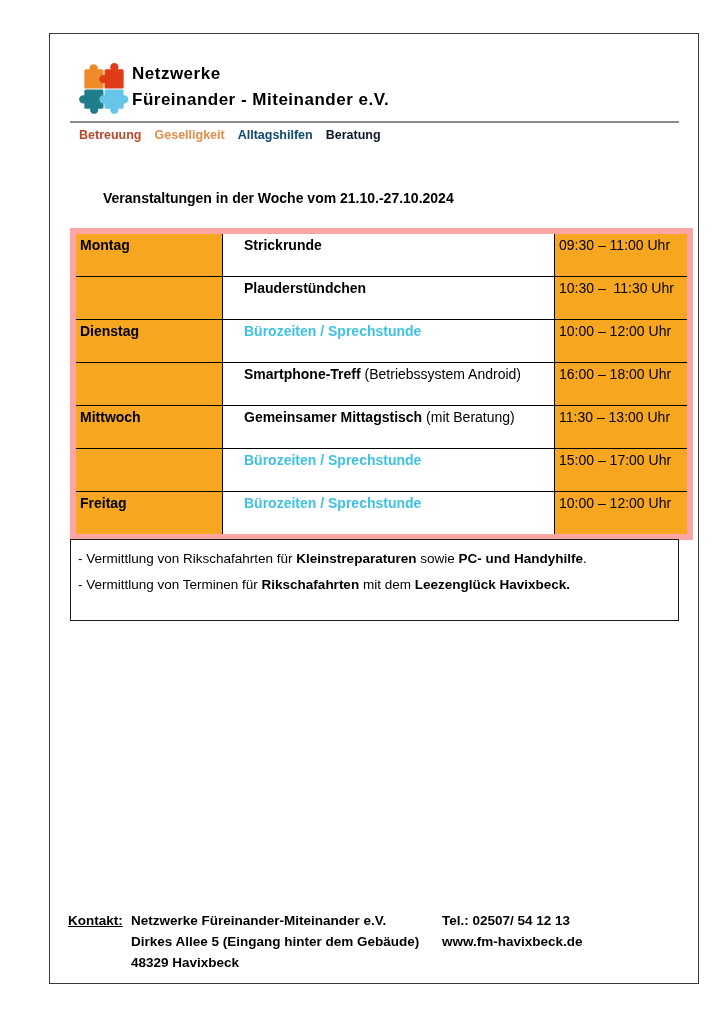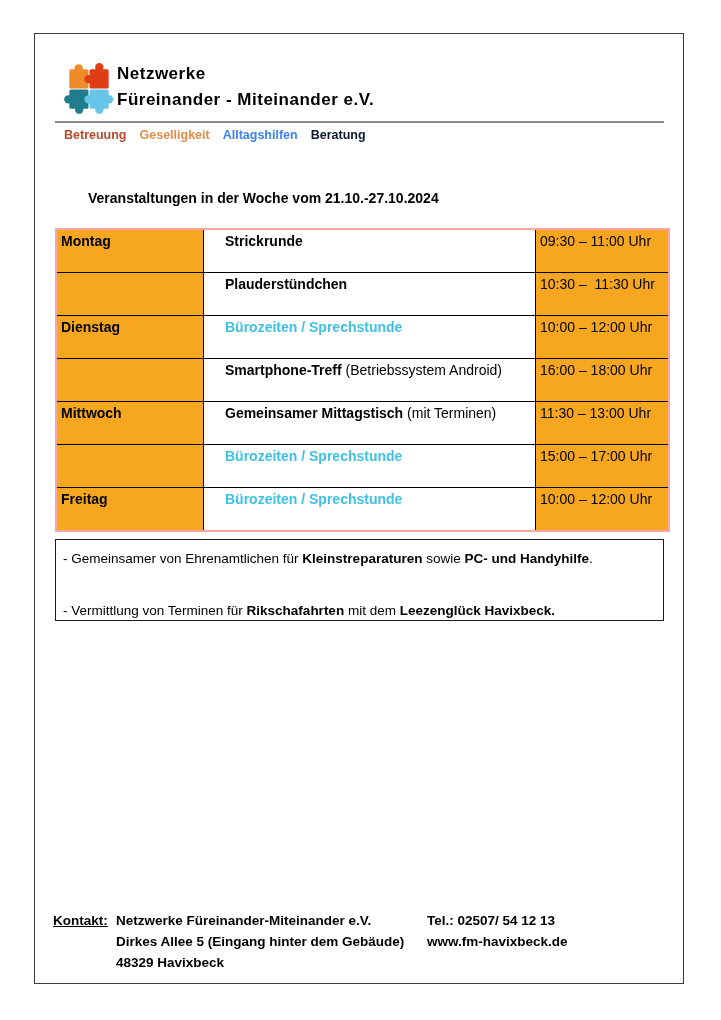--- a/index.html
+++ b/index.html
@@ -1,41 +1,41 @@
 <!DOCTYPE html>
 <html style="--orange: #f7a71f; --cyan: #3fc1e3;"><head>
 <meta charset="utf-8">
 <style>
   html,body{margin:0;padding:0;background:#fff;}
   body{font-family:"Liberation Sans", sans-serif; color:#000;}
   .canvas{position:relative;width:721px;height:1020px;background:#fff;overflow:hidden;}
-  .page{position:absolute;left:34px;top:33px;width:650px;height:951px;border:1px solid #3a3a3a;background:#fff;box-sizing:border-box;}
+  .page{position:absolute;left:49px;top:33px;width:650px;height:951px;border:1px solid #3a3a3a;background:#fff;box-sizing:border-box;}
 
   
   .logo{position:absolute;left:28px;top:26px;width:52px;height:58px;}
   .brand{position:absolute;left:82px;top:27px;font-weight:bold;font-size:17px;line-height:26px;letter-spacing:.5px;}
 
   .rule{position:absolute;left:20px;top:87px;width:609px;border-top:2px solid #8a8a8a;}
   .nav{position:absolute;left:29px;top:94px;display:flex;gap:13px;font-size:12.5px;font-weight:bold;}
 
   .title{position:absolute;left:21px;top:156px;font-size:14px;font-weight:bold;margin-left:32px;}
 
   
-  table.sched{position:absolute;left:20px;top:194px;width:609px;border-collapse:collapse;table-layout:fixed;border:2px solid #fca5a5;padding-left:20px;}
+  table.sched{position:absolute;left:20px;top:194px;width:609px;border-collapse:collapse;table-layout:fixed;border:6px solid #fca5a5;padding-left:20px;}
   table.sched td{border:1px solid #000;vertical-align:top;height:38px;padding:2px 4px;font-size:14px;line-height:18px;box-sizing:content-box;}
   td.day{width:138px;background:var(--orange);font-weight:bold;}
   td.event{width:323px;background:#fff;}
   td.time{width:124px;background:var(--orange);white-space:pre;}
   .ev-b{font-weight:bold;margin-left:17px;}
   .ev-r{font-weight:normal;}
 
   
   .notebox{position:absolute;left:20px;top:505px;width:609px;height:82px;border:1px solid #1c1c1c;box-sizing:border-box;padding:10px 7px;font-size:13.5px;line-height:18px;}
   .notebox p{margin:0;}
-  .notebox p + p{margin-top:34px;}
+  .notebox p + p{margin-top:8px;}
   .nb{font-weight:bold;}
 
   
   .footer{position:absolute;left:18px;top:876px;width:614px;font-size:13.5px;font-weight:bold;line-height:21px;}
   .kontakt{position:absolute;left:0;top:0;text-decoration:underline;}
   .addr{position:absolute;left:63px;top:0;}
   .tel{position:absolute;left:374px;top:0;}
 </style>
 </head>
 <body>
@@ -69,21 +69,21 @@
     <div class="brand">
       <div>Netzwerke</div>
       <div>Füreinander - Miteinander e.V.</div>
     </div>
 
     <div class="rule"></div>
 
     <div class="nav">
       <span style="color: rgb(181, 73, 44);">Betreuung</span>
       <span style="color: rgb(224, 141, 76);">Geselligkeit</span>
-      <span style="color: #3b82f6;">Alltagshilfen</span>
+      <span style="color: #0c4a6e;">Alltagshilfen</span>
       <span style="color: #0f172a;">Beratung</span>
     </div>
 
     <div class="title">Veranstaltungen in der Woche vom 21.10.-27.10.2024</div>
 
     <table class="sched">
       <tbody>
         <tr>
           <td class="day">Montag</td>
           <td class="event"><span class="ev-b">Strickrunde</span><span class="ev-r"></span></td>
@@ -99,38 +99,38 @@
           <td class="event"><span class="ev-b" style="color: rgb(63, 193, 227);">Bürozeiten / Sprechstunde</span><span class="ev-r"></span></td>
           <td class="time">10:00 – 12:00 Uhr</td>
         </tr>
         <tr>
           <td class="day"></td>
           <td class="event"><span class="ev-b">Smartphone-Treff</span><span class="ev-r"> (Betriebssystem Android)</span></td>
           <td class="time">16:00 – 18:00 Uhr</td>
         </tr>
         <tr>
           <td class="day">Mittwoch</td>
-          <td class="event"><span class="ev-b">Gemeinsamer Mittagstisch</span><span class="ev-r"> (mit Terminen)</span></td>
+          <td class="event"><span class="ev-b">Gemeinsamer Mittagstisch</span><span class="ev-r"> (mit Beratung)</span></td>
           <td class="time">11:30 – 13:00 Uhr</td>
         </tr>
         <tr>
           <td class="day"></td>
           <td class="event"><span class="ev-b" style="color: rgb(63, 193, 227);">Bürozeiten / Sprechstunde</span><span class="ev-r"></span></td>
           <td class="time">15:00 – 17:00 Uhr</td>
         </tr>
         <tr>
           <td class="day">Freitag</td>
           <td class="event"><span class="ev-b" style="color: rgb(63, 193, 227);">Bürozeiten / Sprechstunde</span><span class="ev-r"></span></td>
           <td class="time">10:00 – 12:00 Uhr</td>
         </tr>
       </tbody>
     </table>
 
     <div class="notebox">
-      <p><span>- Gemeinsamer von Ehrenamtlichen für </span><span class="nb">Kleinstreparaturen</span><span> sowie </span><span class="nb">PC- und Handyhilfe</span><span>.</span></p>
+      <p><span>- Vermittlung von Rikschafahrten für </span><span class="nb">Kleinstreparaturen</span><span> sowie </span><span class="nb">PC- und Handyhilfe</span><span>.</span></p>
       <p><span>- Vermittlung von Terminen für </span><span class="nb">Rikschafahrten</span><span> mit dem </span><span class="nb">Leezenglück Havixbeck.</span><span></span></p>
     </div>
 
     <div class="footer">
       <div class="kontakt">Kontakt:</div>
       <div class="addr">
         <div>Netzwerke Füreinander-Miteinander e.V.</div>
         <div>Dirkes Allee 5 (Eingang hinter dem Gebäude)</div>
         <div>48329 Havixbeck</div>
       </div>

